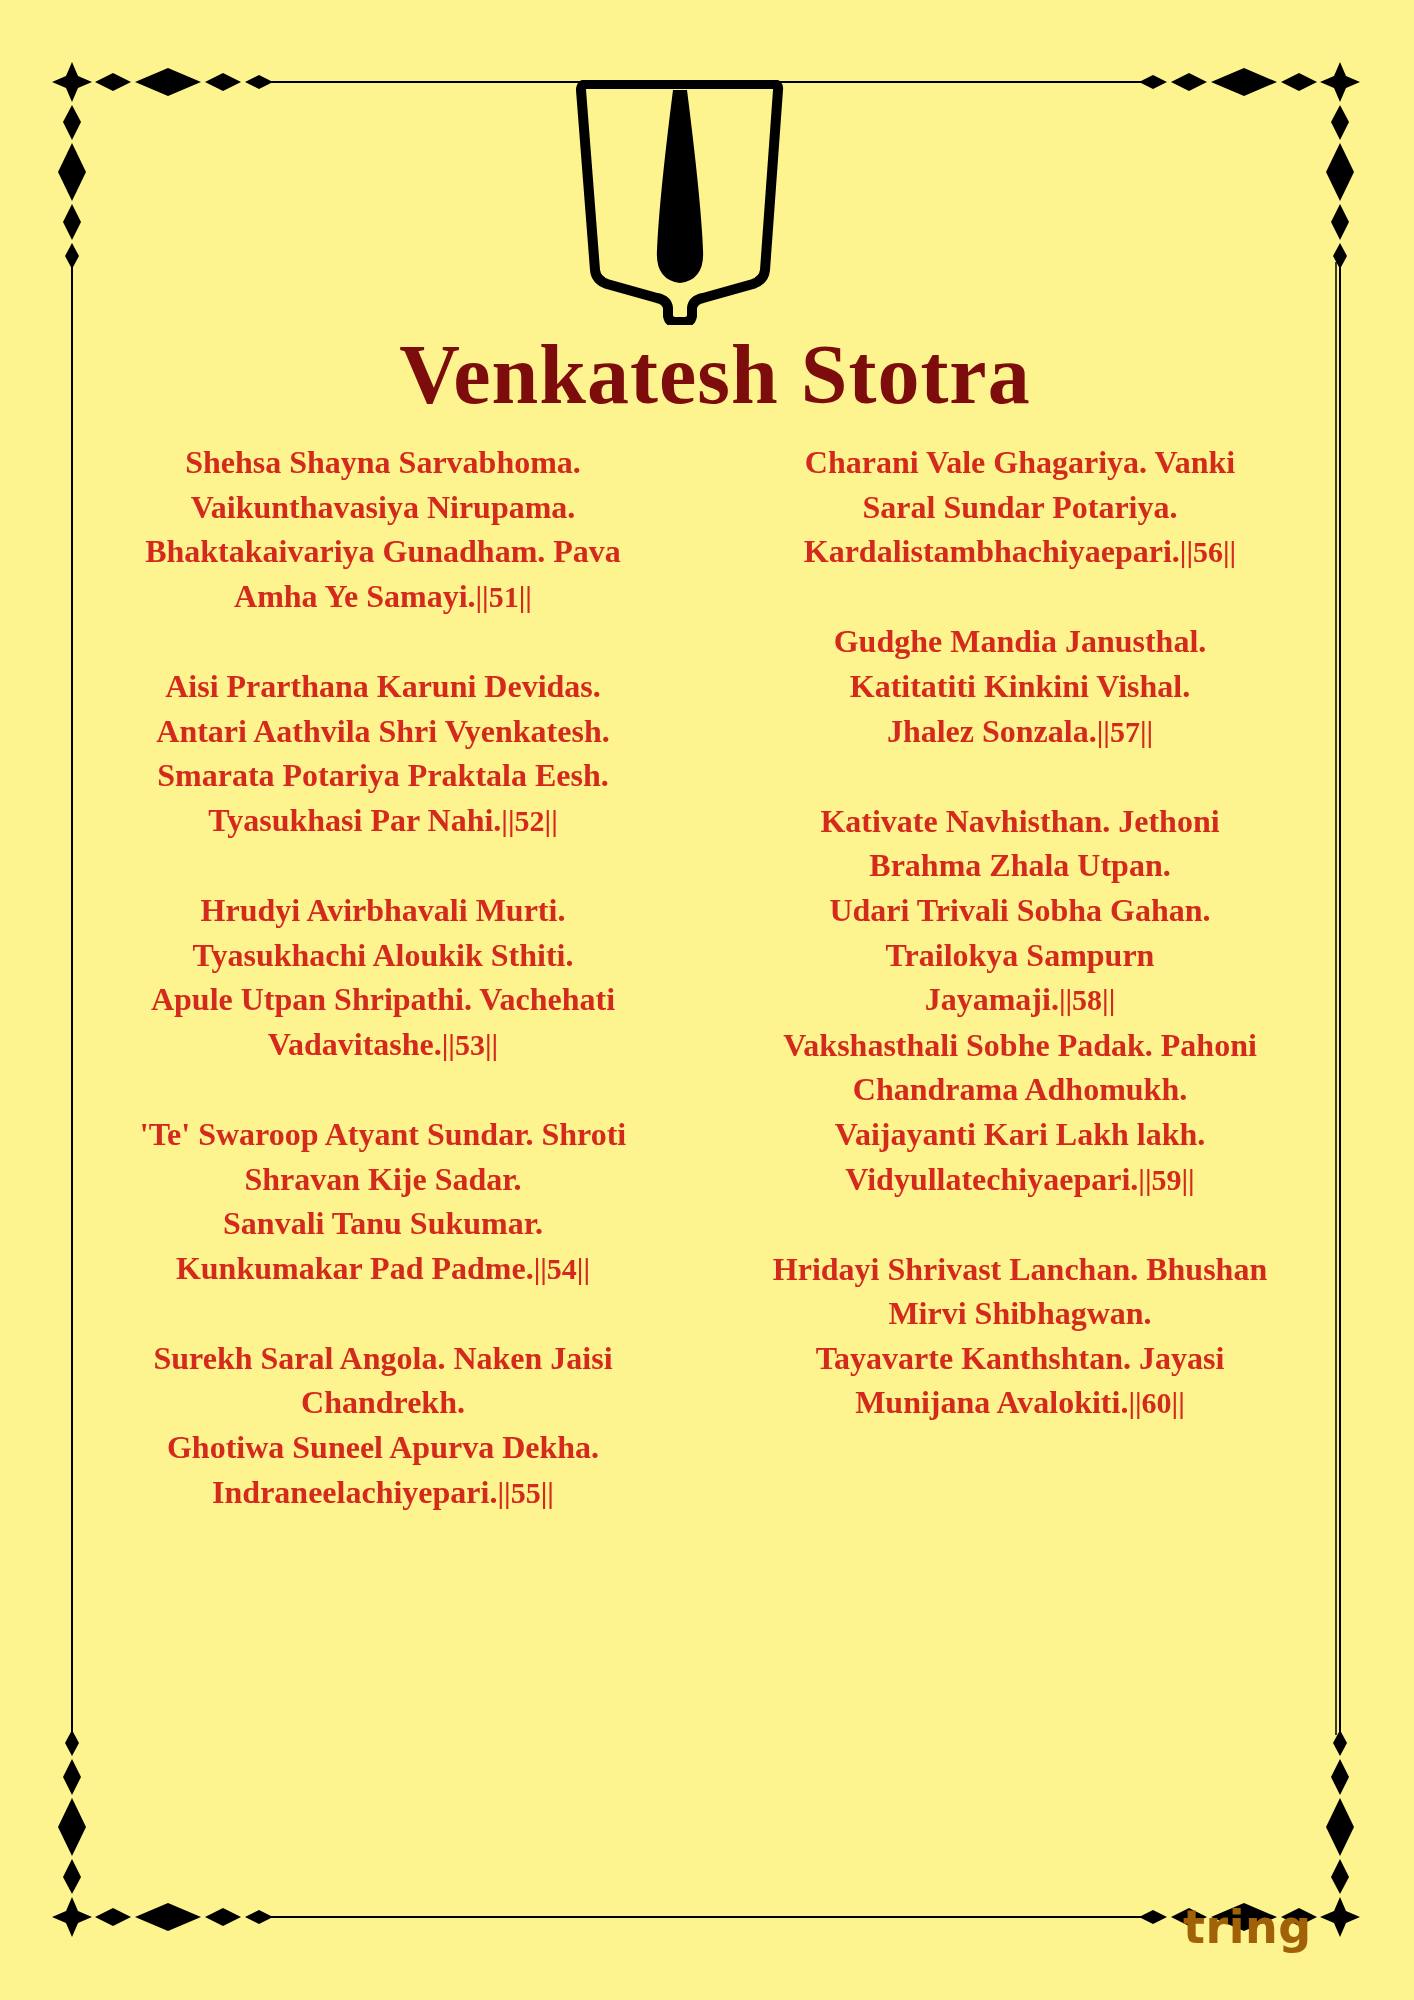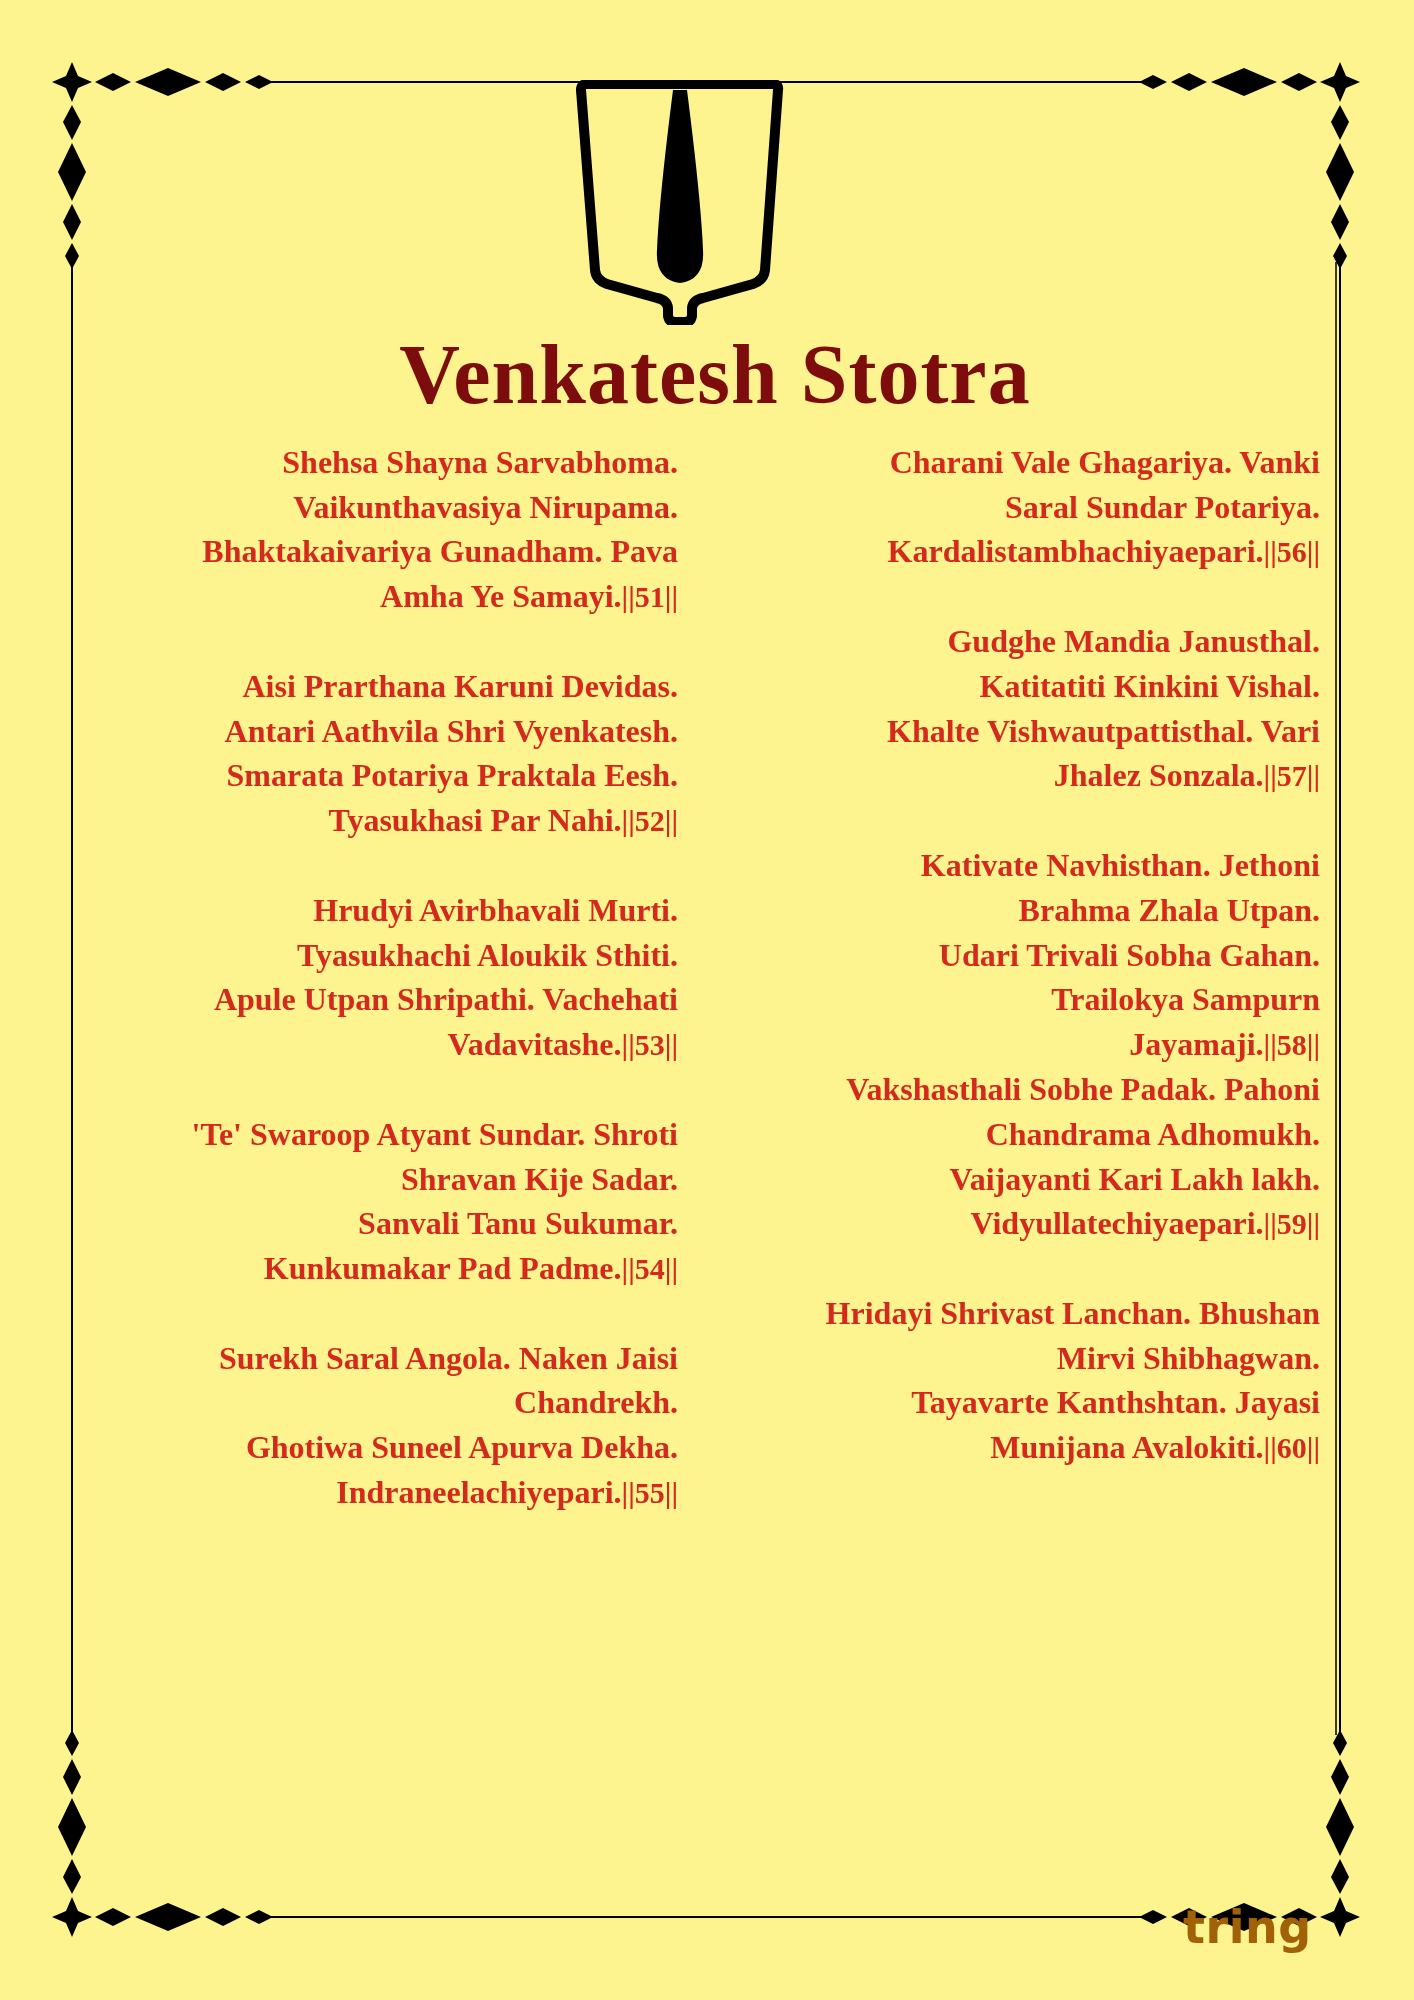--- a/index.html
+++ b/index.html
@@ -25,21 +25,21 @@
     position: absolute;
     top: 440px;
     text-align: center;
     color: #d42a1e;
     font-size: 32px;
     font-weight: bold;
     line-height: 44.6px;
   }
   .col.left { left: 88px; width: 590px; }
   .col.right { left: 720px; width: 600px; }
-  .verse { margin: 0 0 44.6px 0; text-align: right; }
+  .verse { margin: 0 0 44.6px 0; }
   .verse .line { display: block; }
   .num { font-family: Liberation Serif, serif; font-weight: bold; font-size: 30px; }
   .brand {
     position: absolute; left: 1183px; top: 1900px;
     font-family: "DejaVu Sans", sans-serif;
     font-weight: bold;
     font-size: 46px;
     color: #a16207;
     letter-spacing: 0.5px;
   }
@@ -142,21 +142,20 @@
 
 <div class="col right">
   <div class="verse">
     <span class="line">Charani Vale Ghagariya. Vanki</span>
     <span class="line">Saral Sundar Potariya.</span>
     <span class="line"><span>Kardalistambhachiyaepari.</span><span class="num">||56||</span></span>
   </div>
   <div class="verse">
     <span class="line">Gudghe Mandia Janusthal.</span>
     <span class="line">Katitatiti Kinkini Vishal.</span>
-    <span class="line">Khalte Vishwautpattisthal. Vari</span>
     <span class="line"><span>Jhalez Sonzala.</span><span class="num">||57||</span></span>
   </div>
   <div class="verse" style="margin-bottom:0">
     <span class="line">Kativate Navhisthan. Jethoni</span>
     <span class="line">Brahma Zhala Utpan.</span>
     <span class="line">Udari Trivali Sobha Gahan.</span>
     <span class="line">Trailokya Sampurn</span>
     <span class="line"><span>Jayamaji.</span><span class="num">||58||</span></span>
   </div>
   <div class="verse">

